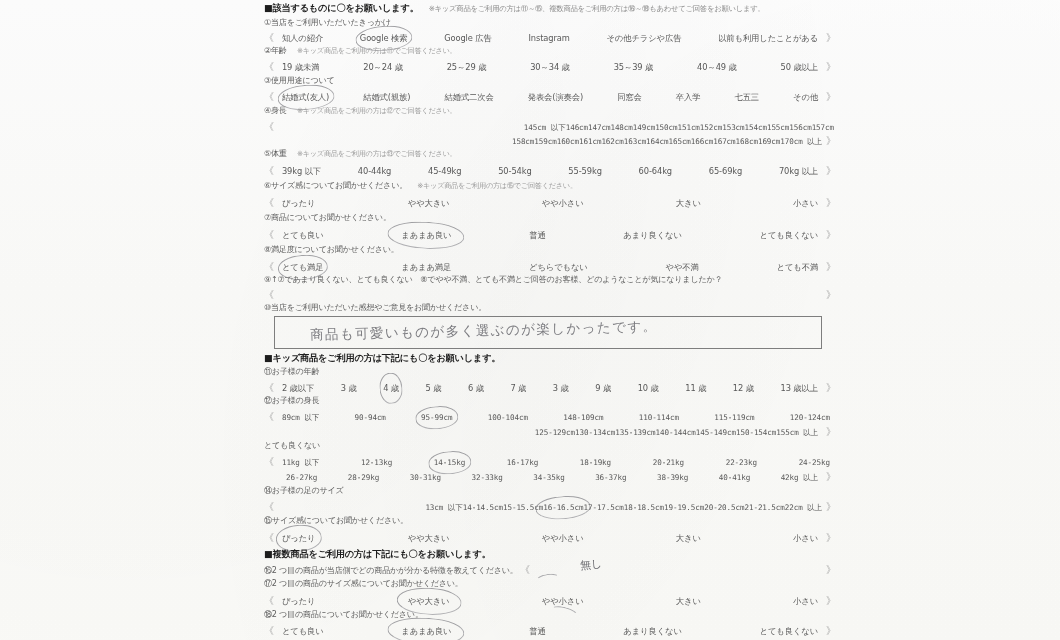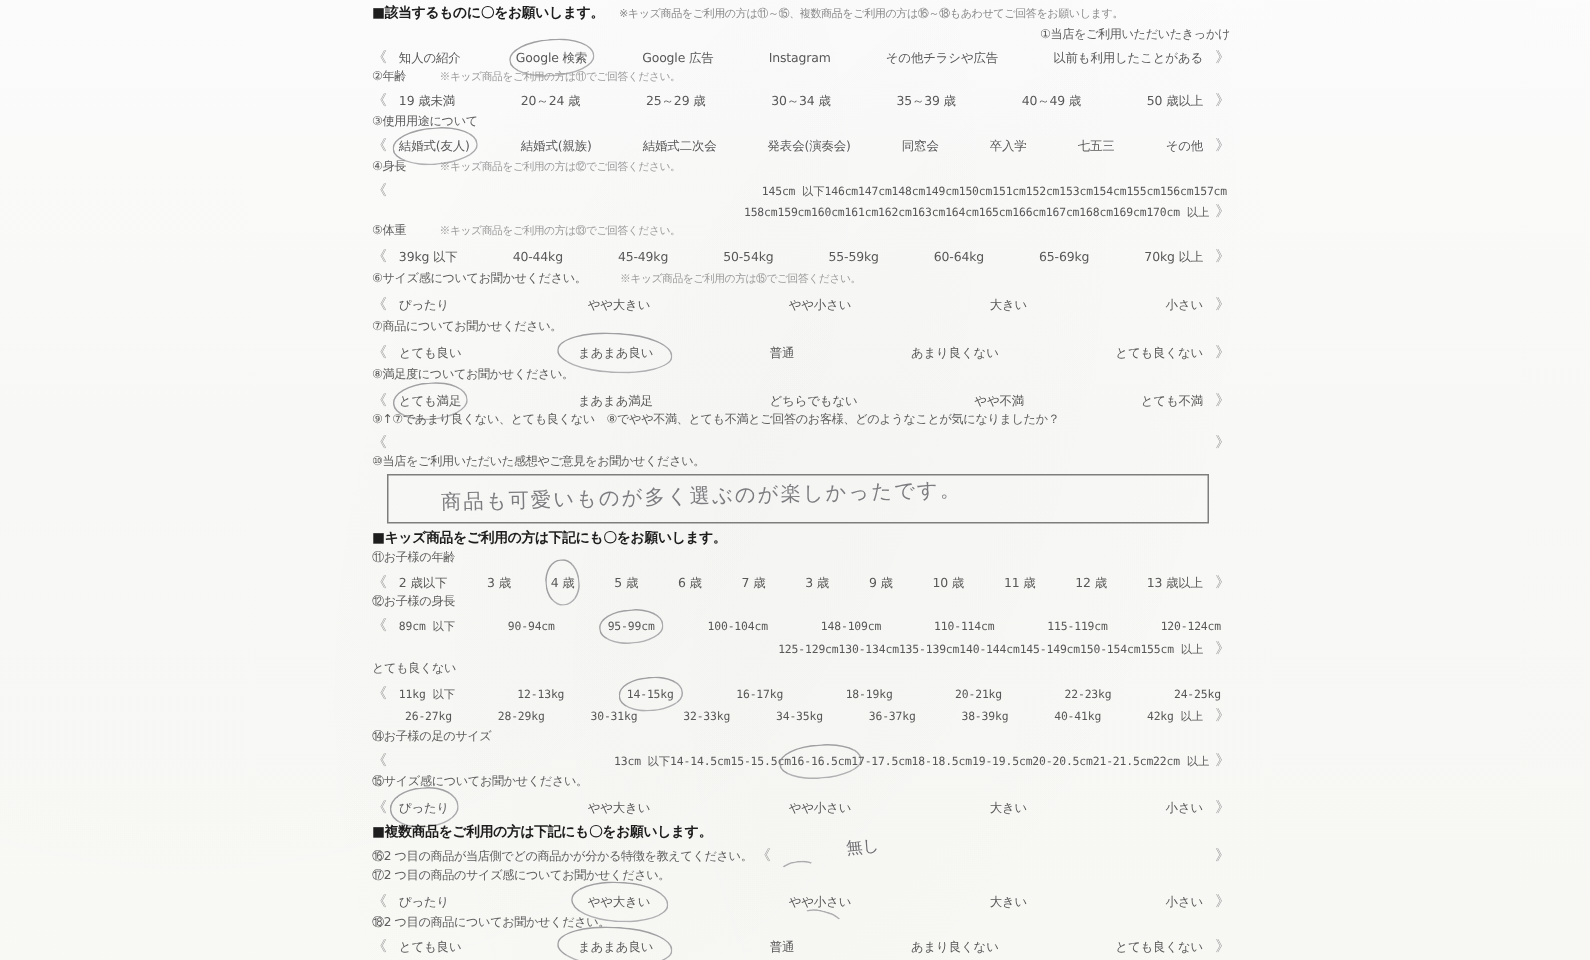--- a/index.html
+++ b/index.html
@@ -21,21 +21,21 @@
     
     background-image:
       radial-gradient(circle at 12% 22%, rgba(0,0,0,0.016) 0 38%, rgba(0,0,0,0) 70%),
       radial-gradient(circle at 88% 72%, rgba(0,0,0,0.014) 0 42%, rgba(0,0,0,0) 72%),
       linear-gradient(180deg, #ffffff 0%, #fcfcfa 45%, #fbfbf8 100%);
   }
 
   
   #page {
     position: absolute;
-    left: 248px;
+    left: 264px;
     top: 0px;
     width: 572px;
     height: 489px;
   }
 
   .row {
     position: absolute;
     left: 0;
     width: 572px;
     white-space: nowrap;
@@ -59,23 +59,22 @@
 
   
   .q {
     font-size: 8.1px;
     color: #5d5d5d;
     letter-spacing: -0.25px;
   }
   .q .sub {
     font-size: 7.2px;
     color: #9a9a9a;
-    margin-left: 20px;
+    margin-left: 8px;
     letter-spacing: -0.3px;
-    font-family: Liberation Mono, monospace;
   }
 
   
   .opts {
     font-size: 8.3px;
     color: #585858;
     letter-spacing: -0.1px;
     display: flex;
     align-items: baseline;
   }
@@ -159,21 +158,21 @@
 <body>
 
 <div id="sheet">
   <div id="page">
 
     <div class="row banner" style="top:2px;">
       <span>■該当するものに〇をお願いします。</span>
       <span class="note">※キッズ商品をご利用の方は⑪～⑮、複数商品をご利用の方は⑯～⑱もあわせてご回答をお願いします。</span>
     </div>
 
-    <div class="row q" style="top:17px;text-align:right;">
+    <div class="row q" style="top:17px;">
       <span>①当店をご利用いただいたきっかけ</span>
     </div>
     <div class="row opts" style="top:31px;">
       <span class="brk l">《</span>
       <span class="items spread">
         <span class="opt">知人の紹介</span>
         <span class="opt circled wide">Google 検索</span>
         <span class="opt">Google 広告</span>
         <span class="opt">Instagram</span>
         <span class="opt">その他チラシや広告</span>

